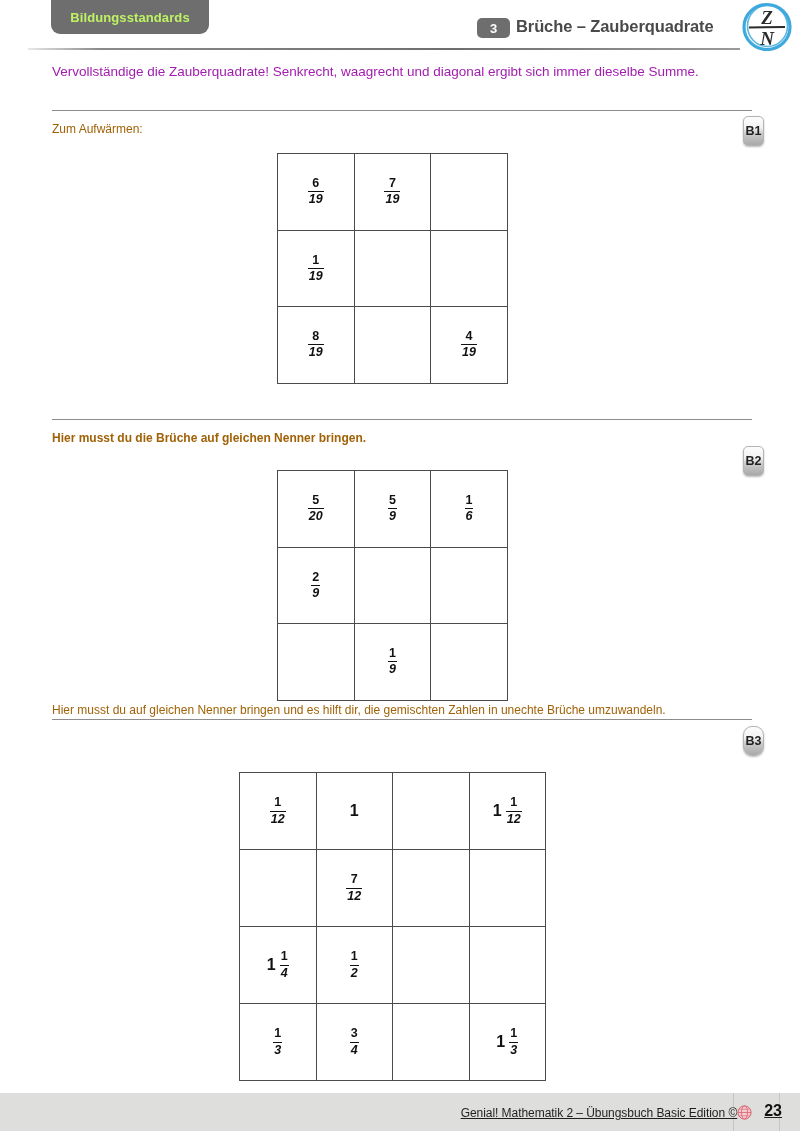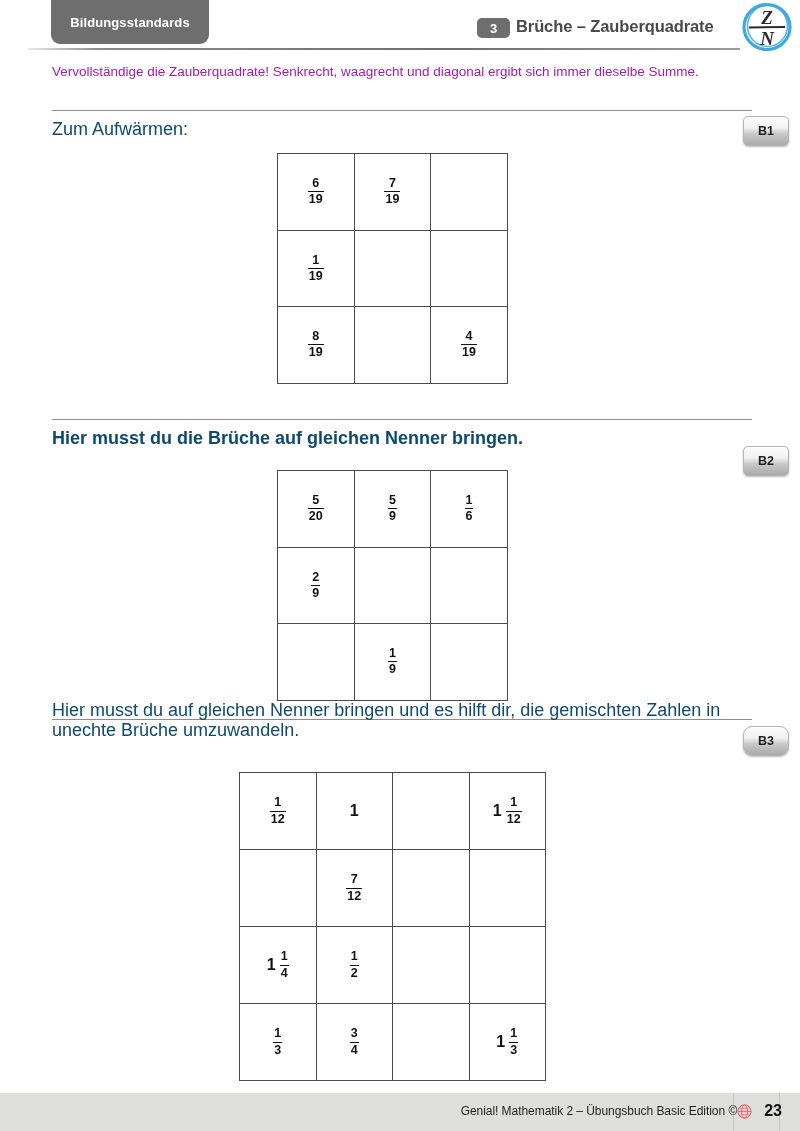--- a/index.html
+++ b/index.html
@@ -21,25 +21,25 @@
     position: absolute;
     left: 0; top: 0;
     width: 800px;
     height: 52px;
   }
   .std-tab {
     position: absolute;
     left: 51px;
     top: 0;
     width: 158px;
-    height: 44px;
+    height: 34px;
     background: #6e6e6e;
     border-bottom-left-radius: 9px;
     border-bottom-right-radius: 9px;
-    color: #ffffff;
+    color: #bef264;
     font-size: 13px;
     font-weight: bold;
     display: flex;
     align-items: center;
     justify-content: center;
     letter-spacing: .1px;
   }
   .chapter-badge {
     position: absolute;
     left: 477px;
@@ -99,32 +99,32 @@
     width: 700px;
     background: #8d8d8d;
   }
   .divider.d1 { top: 110px; }
   .divider.d2 { top: 419px; }
   .divider.d3 { top: 719px; }
 
   .sect-text {
     position: absolute;
     left: 52px;
-    font-size: 18px;
+    font-size: 12px;
     line-height: 20px;
-    color: #0c4a6e;
+    color: #a16207;
     width: 690px;
   }
   .sect-text.s1 { top: 119px; }
   .sect-text.s2 { top: 428px; font-weight: bold; }
   .sect-text.s3 { top: 700px; width: 690px; }
 
   .b-badge {
     position: absolute;
-    width: 46px;
+    width: 21px;
     height: 30px;
     border-radius: 5px;
     background: linear-gradient(to bottom, #fcfcfc 0%, #f2f2f2 38%, #c9c9c9 60%, #a9a9a9 100%);
     border: 1px solid #b4b4b4;
     box-shadow: 0 1px 2px rgba(0,0,0,.28);
     font-size: 12.5px;
     font-weight: bold;
     color: #1f1f1f;
     display: flex;
     align-items: center;
@@ -184,40 +184,41 @@
   .frac {
     display: inline-flex;
     flex-direction: column;
     align-items: center;
     line-height: 1.05;
     font-size: 12.5px;
     font-weight: bold;
     color: #111111;
   }
   .frac .num { padding: 0 1px 1px 1px; }
-  .frac .den { padding: 1px 1px 0 1px; border-top: 1.3px solid #111111; }
+  .frac .den { padding: 1px 1px 0 1px; border-top: 1.3px solid #111111; font-style: italic; }
 
   
   .footer-band {
     position: absolute;
     left: 0;
     top: 1093px;
     width: 800px;
     height: 38px;
     background: #dededc;
   }
   .footer-inner {
     position: absolute;
     right: 18px;
     top: 1102px;
     display: flex;
-    align-items: center;
+    align-items: flex-end;
     font-size: 12px;
     color: #1f1f1f;
     white-space: nowrap;
+    text-decoration: underline;
   }
   .footer-text { font-weight: normal; letter-spacing: -.05px; }
   .globe-icon { width: 15px; height: 15px; display: block; }
   .page-num {
     font-size: 16px;
     font-weight: bold;
     color: #111111;
     margin-left: 12px;
   }
   .footer-divider {

